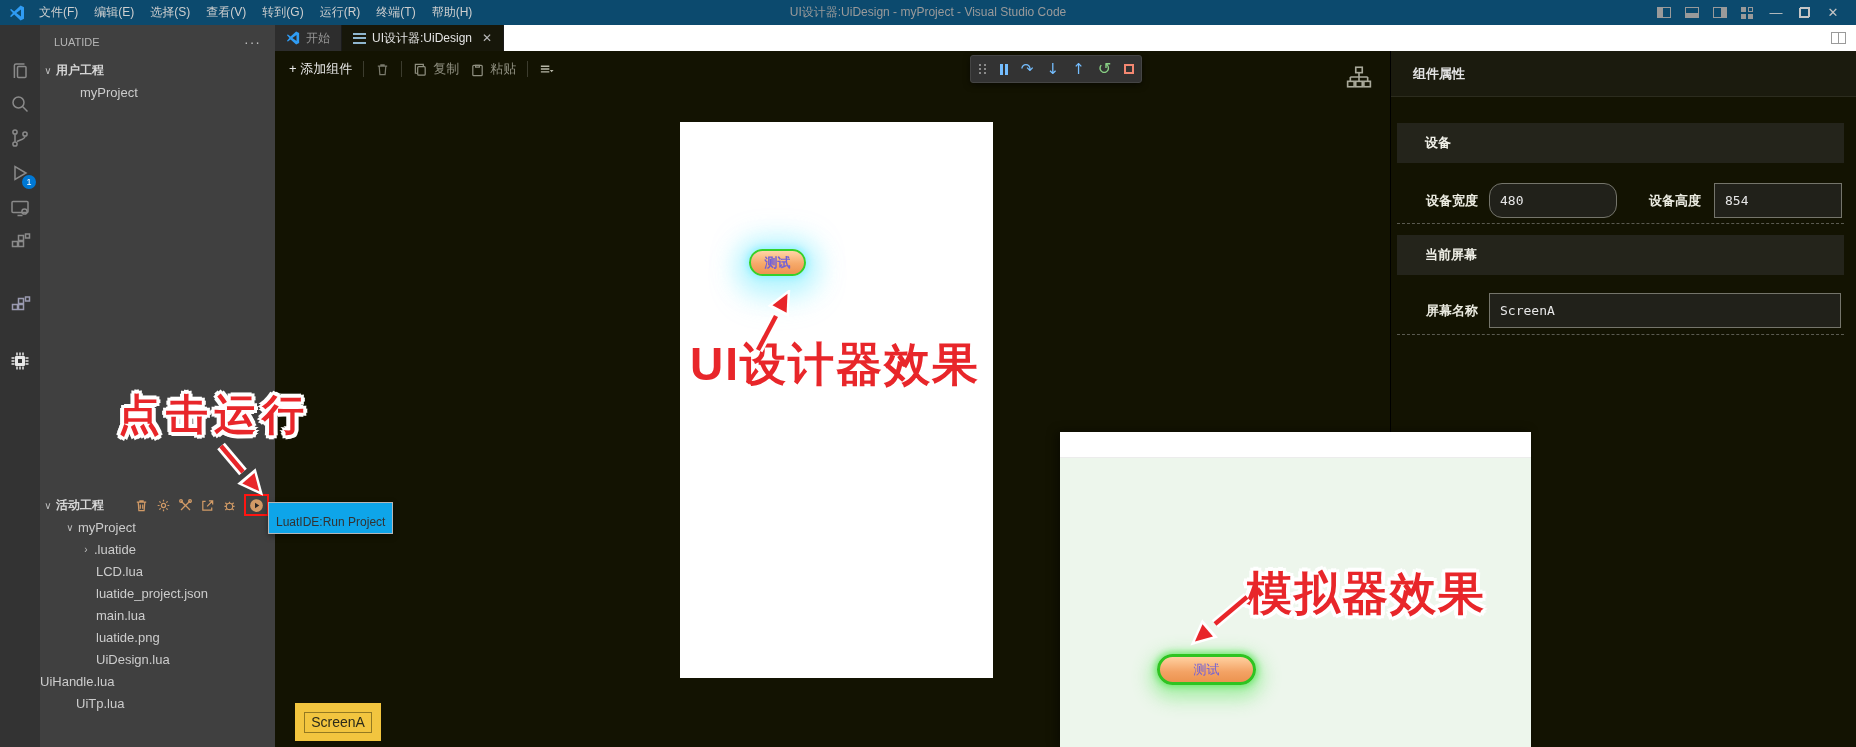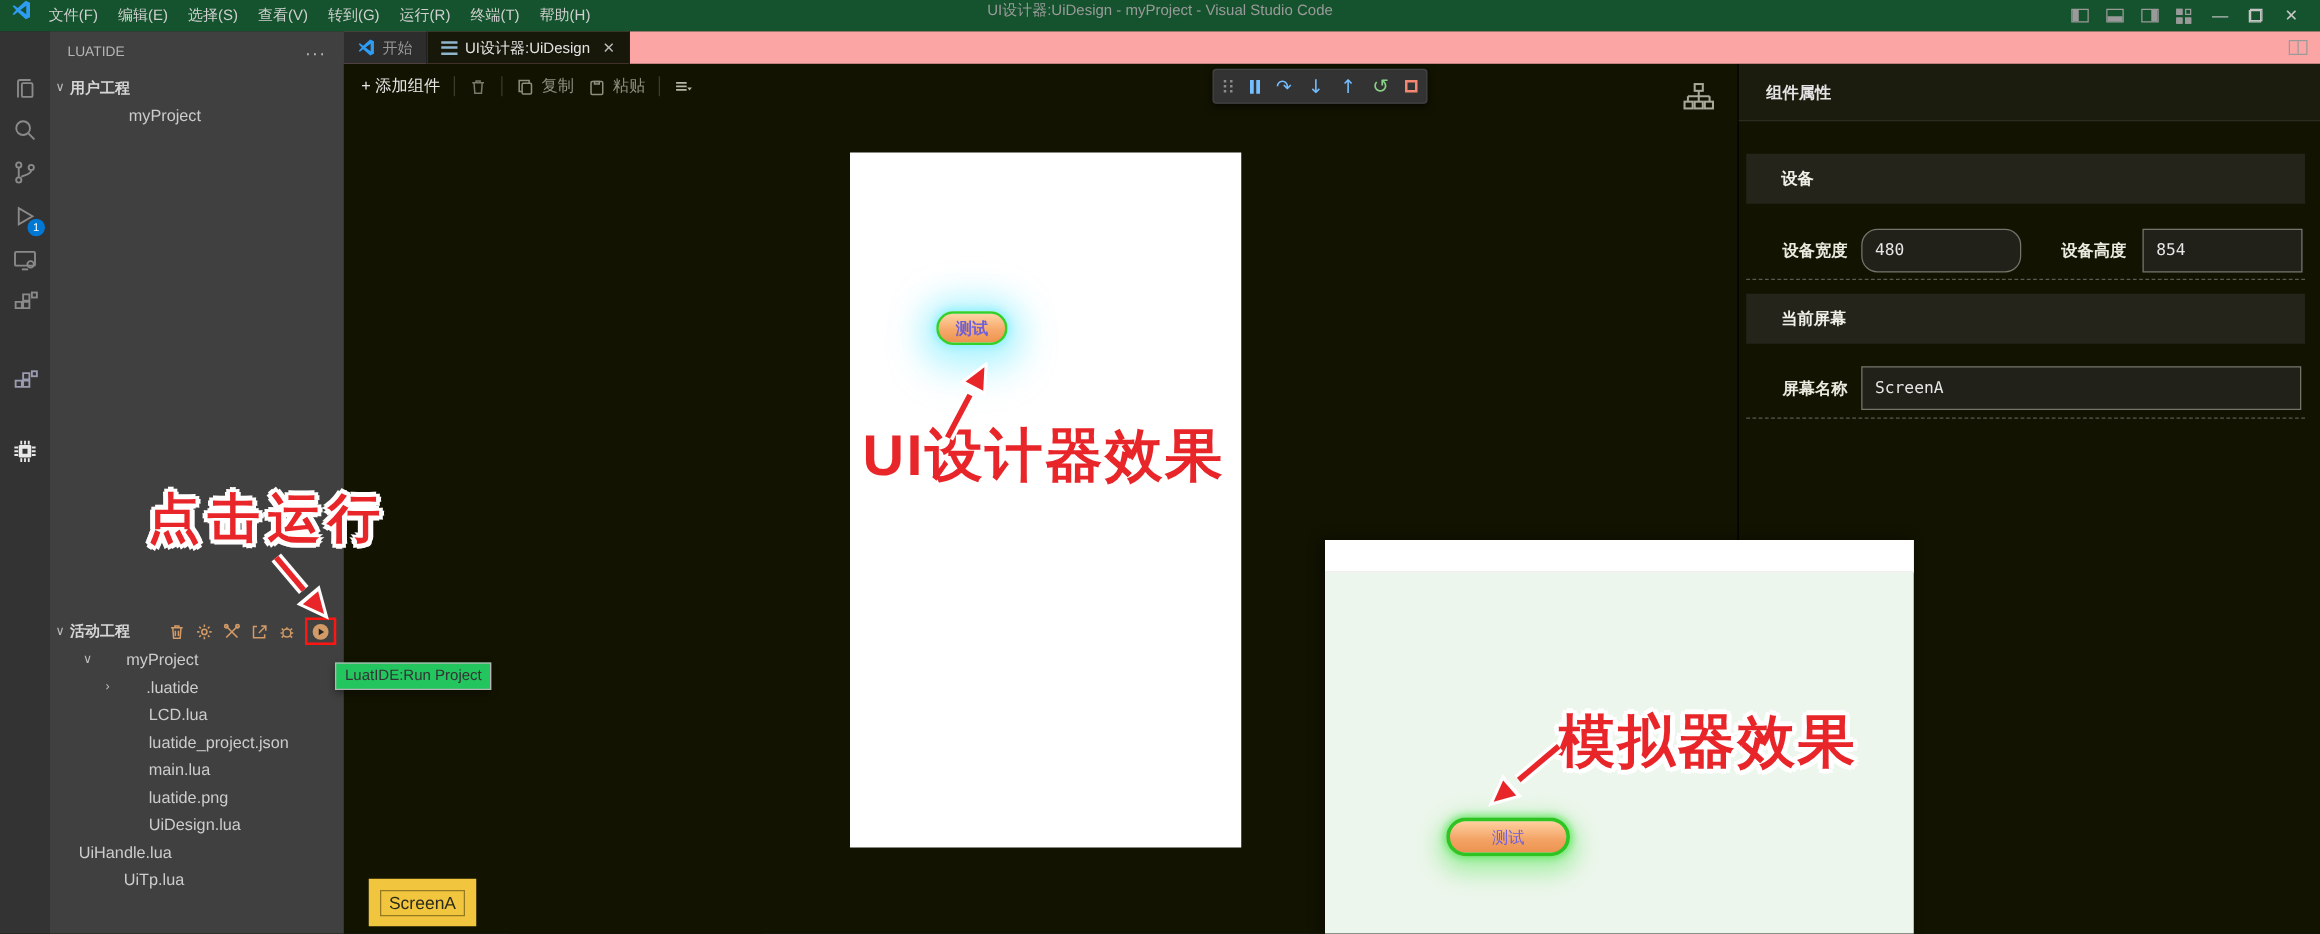--- a/index.html
+++ b/index.html
@@ -1,20 +1,20 @@
 <!DOCTYPE html>
 <html><head>
 <meta charset="utf-8">
 <style>
   * { margin:0; padding:0; box-sizing:border-box; }
   html,body { width:1856px; height:747px; overflow:hidden; background:#1e1e1e; }
   .app { position:relative; width:1856px; height:747px; font-family:"Liberation Sans","DejaVu Sans",sans-serif; color:#ccc; }
 
   
-  .titlebar { position:absolute; left:0; top:0; right:0; height:25px; background:#14532d; display:flex; align-items:flex-start; font-size:12px; color:#cfcfcf; z-index:5; }
+  .titlebar { position:absolute; left:0; top:0; right:0; height:25px; background:#0c4a6e; display:flex; align-items:center; font-size:12px; color:#cfcfcf; z-index:5; }
   .vslogo { width:16px; height:16px; margin:0 6px 0 9px; }
   .menu-item { padding:0 8px; line-height:25px; cursor:default; }
   .tb-title { position:absolute; left:0; right:0; text-align:center; color:#9a9a9a; pointer-events:none; }
   .win-zone { position:absolute; right:0; top:0; height:25px; display:flex; align-items:center; gap:14px; padding-right:14px; }
   .lay { width:14px; height:11px; border:1px solid #9a9a9a; position:relative; }
   .lay.l::before { content:""; position:absolute; left:0; top:0; bottom:0; width:5px; background:#9a9a9a; }
   .lay.b::before { content:""; position:absolute; left:0; right:0; bottom:0; height:4px; background:#9a9a9a; }
   .lay.r::before { content:""; position:absolute; right:0; top:0; bottom:0; width:5px; background:#9a9a9a; }
   .grid-ic { width:12px; height:12px; position:relative; }
   .grid-ic i { position:absolute; width:5px; height:5px; border:1px solid #9a9a9a; }
@@ -38,26 +38,26 @@
   .sb-header { height:34px; display:flex; align-items:center; padding:0 14px; font-size:11px; color:#b5b5b5; }
   .sb-header .dots { margin-left:auto; color:#bdbdbd; font-size:14px; letter-spacing:1px; }
   .sb-row { height:22px; display:flex; align-items:center; }
   .chev { width:16px; text-align:center; color:#bdbdbd; font-size:10px; }
   .sec-label { font-weight:bold; color:#d6d6d6; font-size:12px; }
   .active-block { position:absolute; left:0; right:0; top:469px; }
   .active-head { height:22px; display:flex; align-items:center; padding-right:6px; }
   .act-icons { margin-left:auto; display:flex; align-items:center; gap:7px; color:#d19a66; }
   .act-icons svg { width:15px; height:15px; display:block; }
   .redbox { border:2px solid #ff1511; padding:2px 3px 1px 3px; display:flex; }
-  .tree-label { color:#cccccc;margin-left:23px; }
-
-  .tooltip { position:absolute; left:268px; top:530px; background:#22c55e; color:#333; border:1px solid #b6b6b6; font-size:12px; padding:2px 7px 4px 7px; z-index:50; box-shadow:0 2px 6px rgba(0,0,0,.4); }
-
-  
-  .tabbar { position:absolute; left:275px; top:25px; right:0; height:26px; background:#fca5a5; display:flex; z-index:3; }
+  .tree-label { color:#cccccc; }
+
+  .tooltip { position:absolute; left:268px; top:502px; background:#0ea5e9; color:#333; border:1px solid #b6b6b6; font-size:12px; padding:12px 7px 4px 7px; z-index:50; box-shadow:0 2px 6px rgba(0,0,0,.4); }
+
+  
+  .tabbar { position:absolute; left:275px; top:25px; right:0; height:26px; background:#ffffff; display:flex; z-index:3; }
   .tab { display:flex; align-items:center; gap:6px; padding:0 11px; font-size:12px; color:#969696; background:#2d2d2d; border-right:1px solid #1b1b1b; }
   .tab.active { background:#17170a; color:#e4e4e4; }
   .tab .close { color:#b9b9b9; font-size:12px; margin-left:4px; }
   .lines-ic { width:13px; height:11px; display:flex; flex-direction:column; justify-content:space-between; }
   .lines-ic i { height:2px; background:#8fb6cf; }
   .split-ic { position:absolute; right:10px; top:7px; width:15px; height:12px; border:1px solid #9a9a9a; }
   .split-ic::before { content:""; position:absolute; left:6px; top:0; bottom:0; width:1px; background:#9a9a9a; }
 
   
   .webview { position:absolute; left:275px; top:51px; right:0; bottom:0; background:#131302; z-index:2; }

